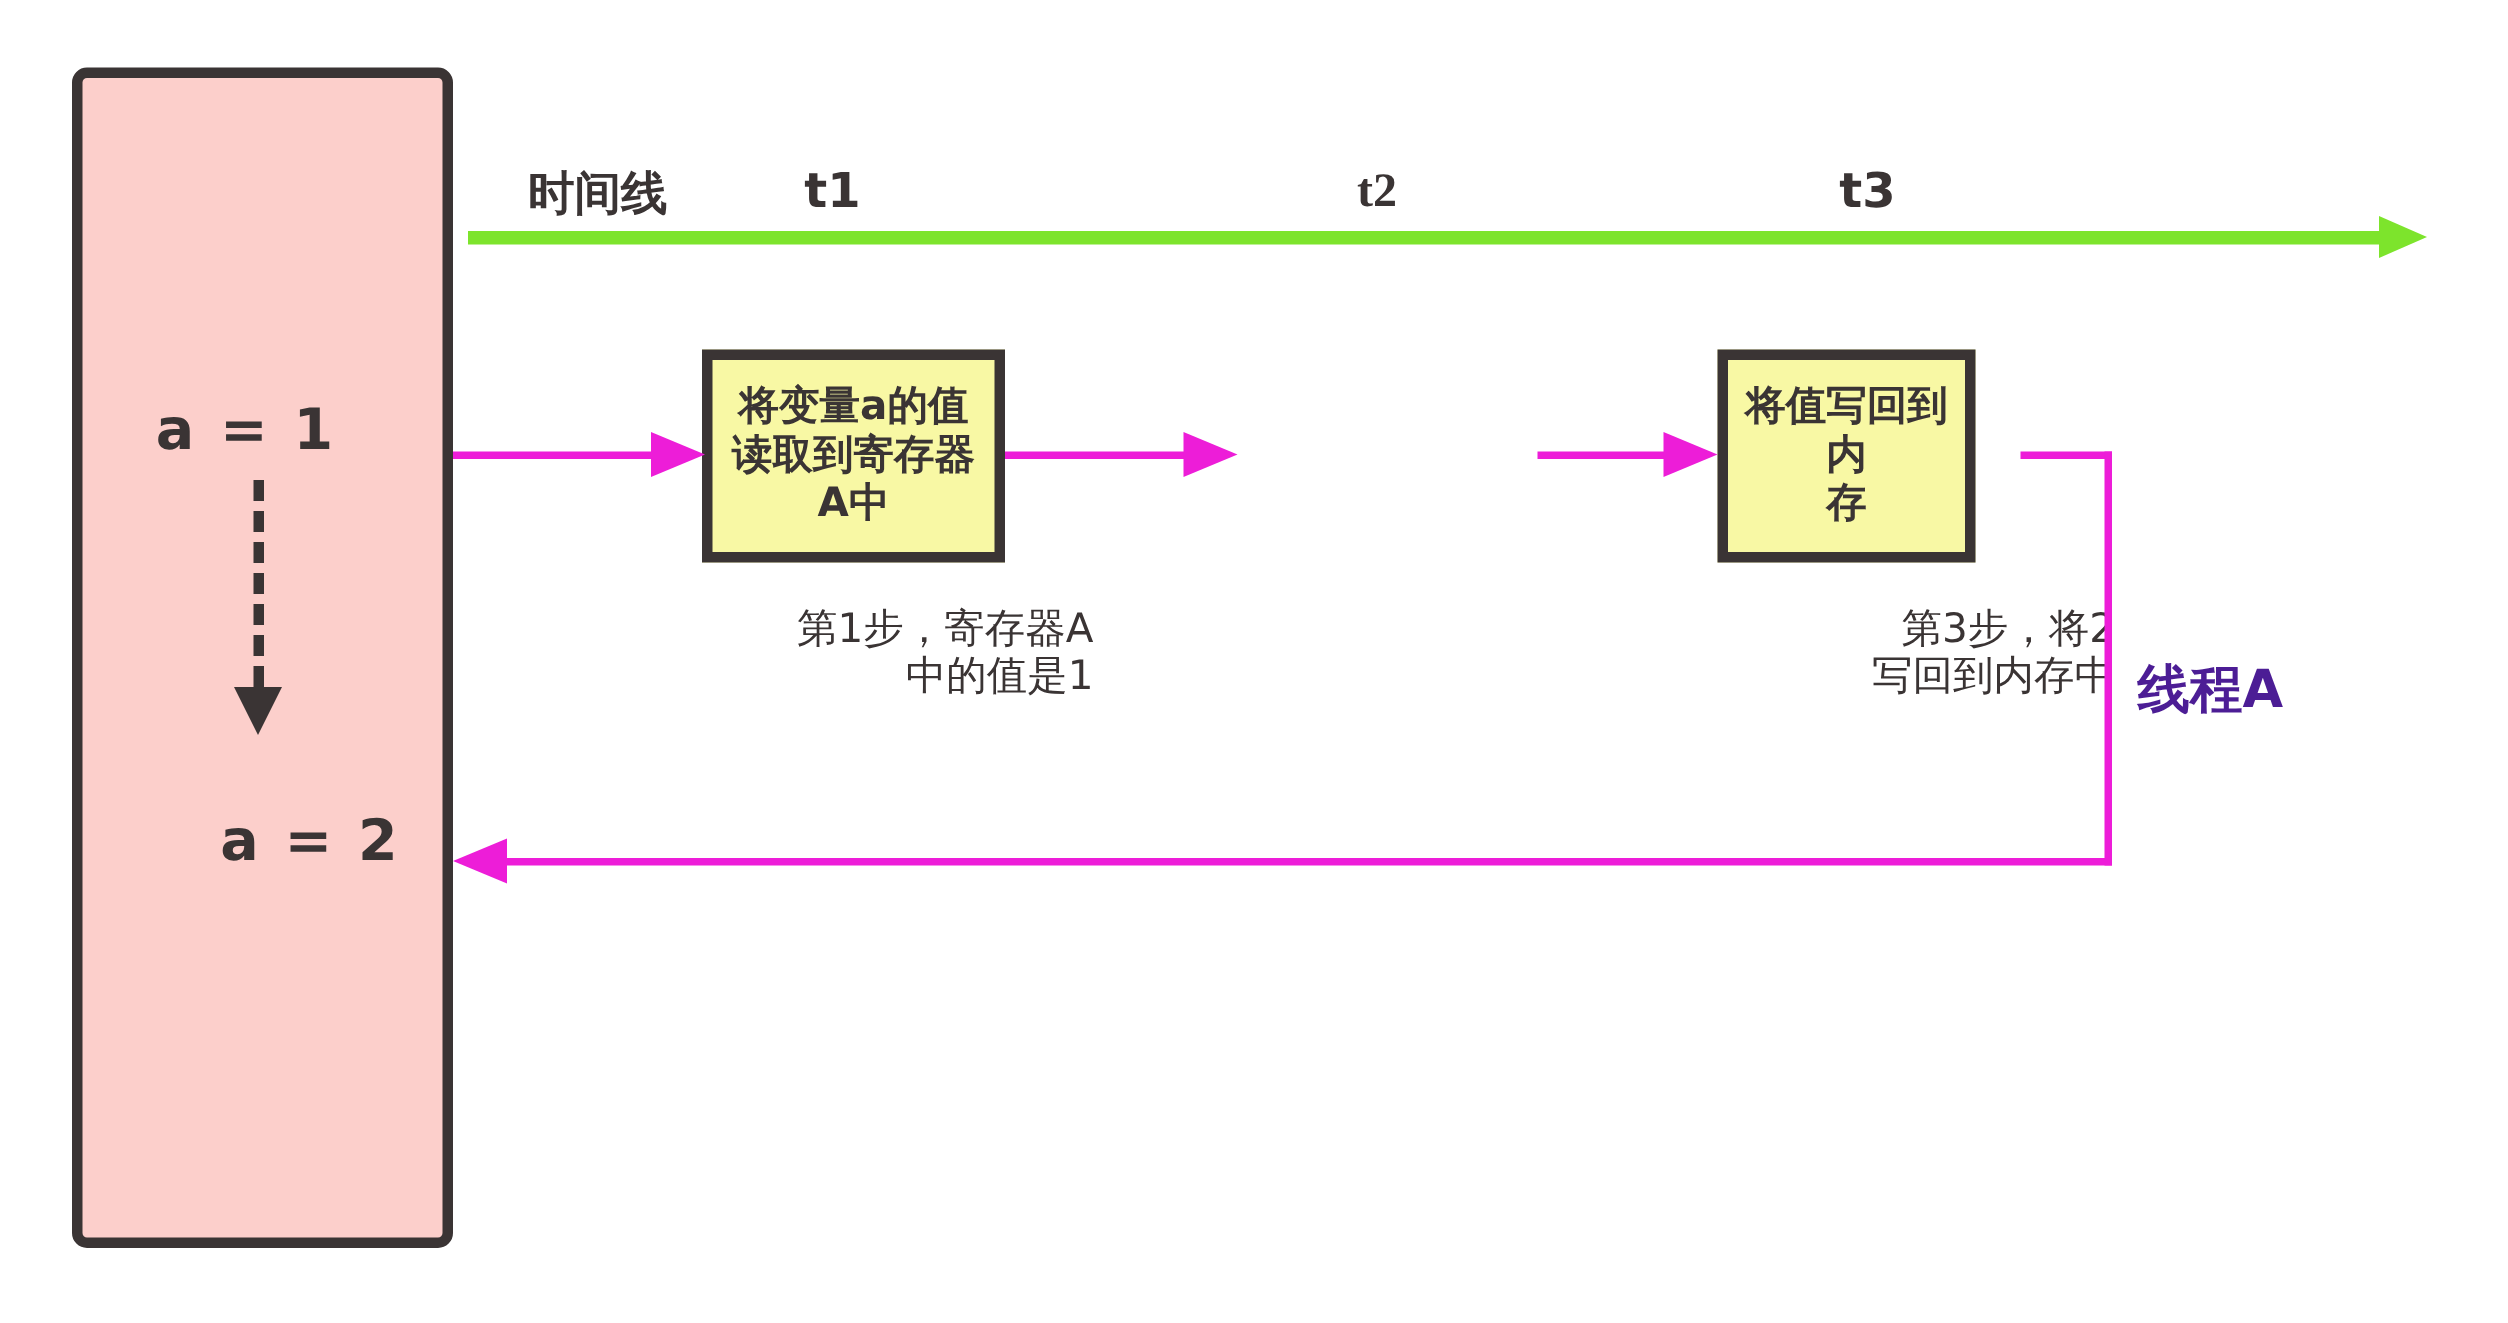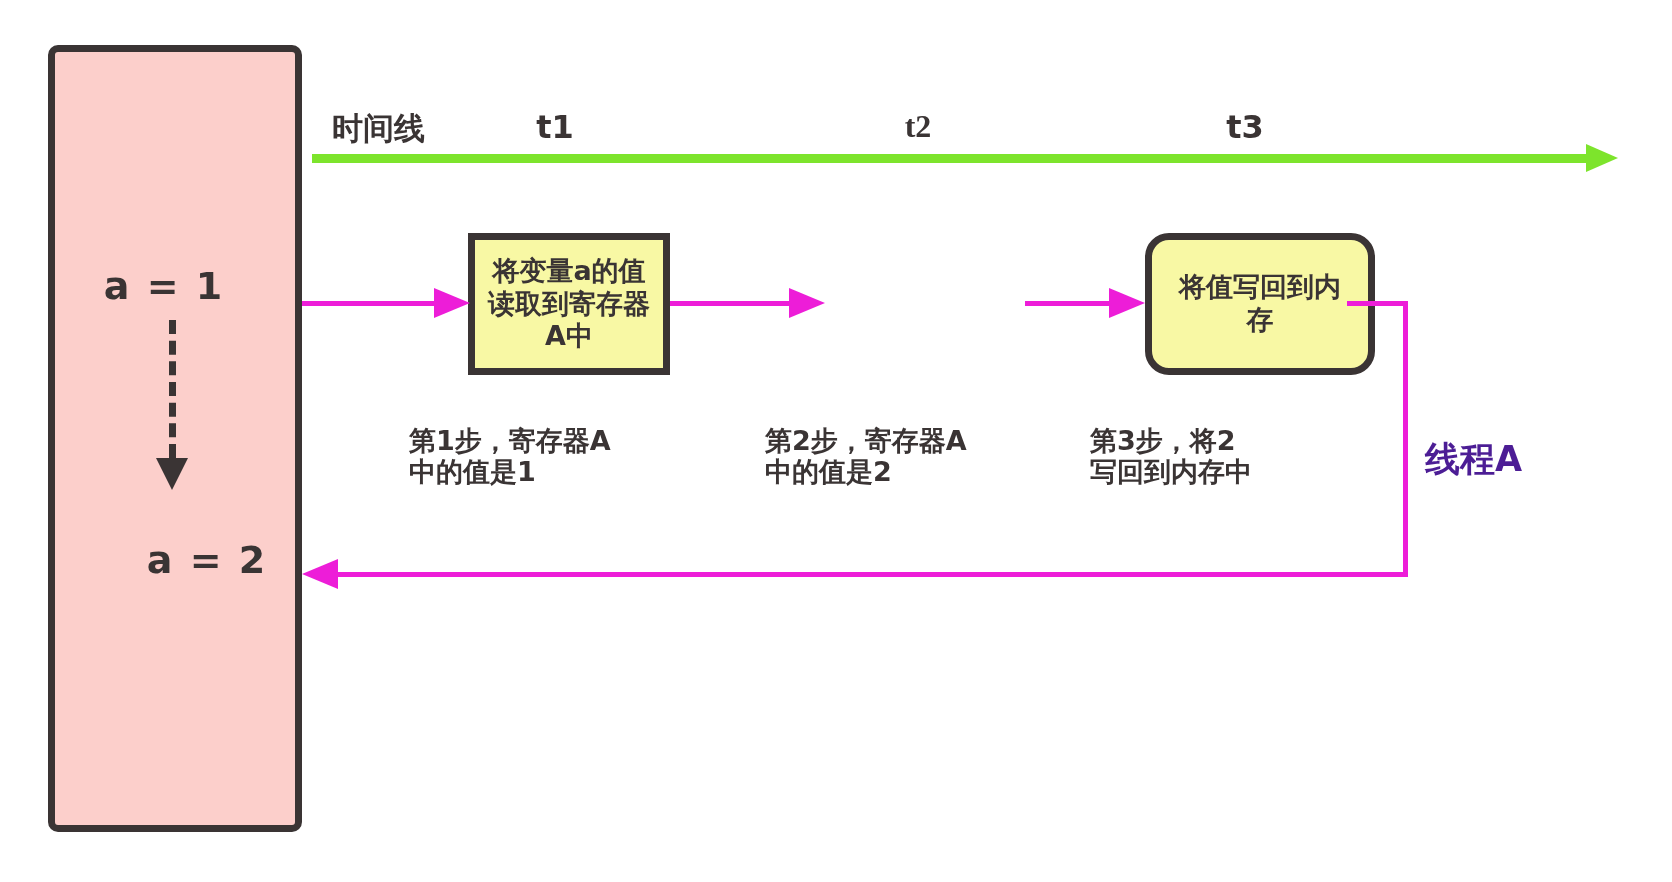--- a/index.html
+++ b/index.html
@@ -47,21 +47,21 @@
     position: absolute;
     left: 156px; top: 458px;
     width: 0; height: 0;
     border-left: 16px solid transparent;
     border-right: 16px solid transparent;
     border-top: 32px solid #3a3434;
   }
   
   .timeline-label {
     position: absolute;
-    left: 332px; top: 108px;
+    left: 352px; top: 108px;
     font-size: 31px;
     font-weight: bold;
   }
   .tick {
     position: absolute;
     top: 108px;
     width: 120px;
     text-align: center;
     font-size: 32px;
     font-weight: bold;
@@ -95,30 +95,30 @@
     align-items: center;
     justify-content: center;
     text-align: center;
     white-space: pre-line;
     font-size: 27px;
     font-weight: bold;
     line-height: 1.22;
   }
   .box-1 { left: 468px; width: 202px; }
   .box-2 { left: 825px; width: 200px; }
-  .box-3 { left: 1145px; width: 230px; border-radius: 24px; }
+  .box-3 { left: 1145px; width: 172px; }
   
   .caption {
     position: absolute;
-    top: 425px;
+    top: 404px;
     width: 320px;
-    text-align: left;
+    text-align: right;
     white-space: pre-line;
     font-size: 27px;
-    font-weight: bold;
+    font-weight: normal;
     line-height: 31px;
   }
   .cap-1 { left: 409px; }
   .cap-2 { left: 765px; }
   .cap-3 { left: 1090px; }
   
   .flow-line {
     position: absolute;
     height: 5px;
     background: #ed1dd8;
@@ -180,22 +180,20 @@
   <div class="timeline-head"></div>
 
   <div class="step-box box-1">将变量a的值
 读取到寄存器
 A中</div>
   <div class="step-box box-3">将值写回到内
 存</div>
 
   <div class="caption cap-1">第1步，寄存器A
 中的值是1</div>
-  <div class="caption cap-2">第2步，寄存器A
-中的值是2</div>
   <div class="caption cap-3">第3步，将2
 写回到内存中</div>
 
   <div class="flow-line a1-line"></div>
   <div class="flow-head-right a1-head"></div>
 
   <div class="flow-line a2-line"></div>
   <div class="flow-head-right a2-head"></div>
 
   <div class="flow-line a3-line"></div>

